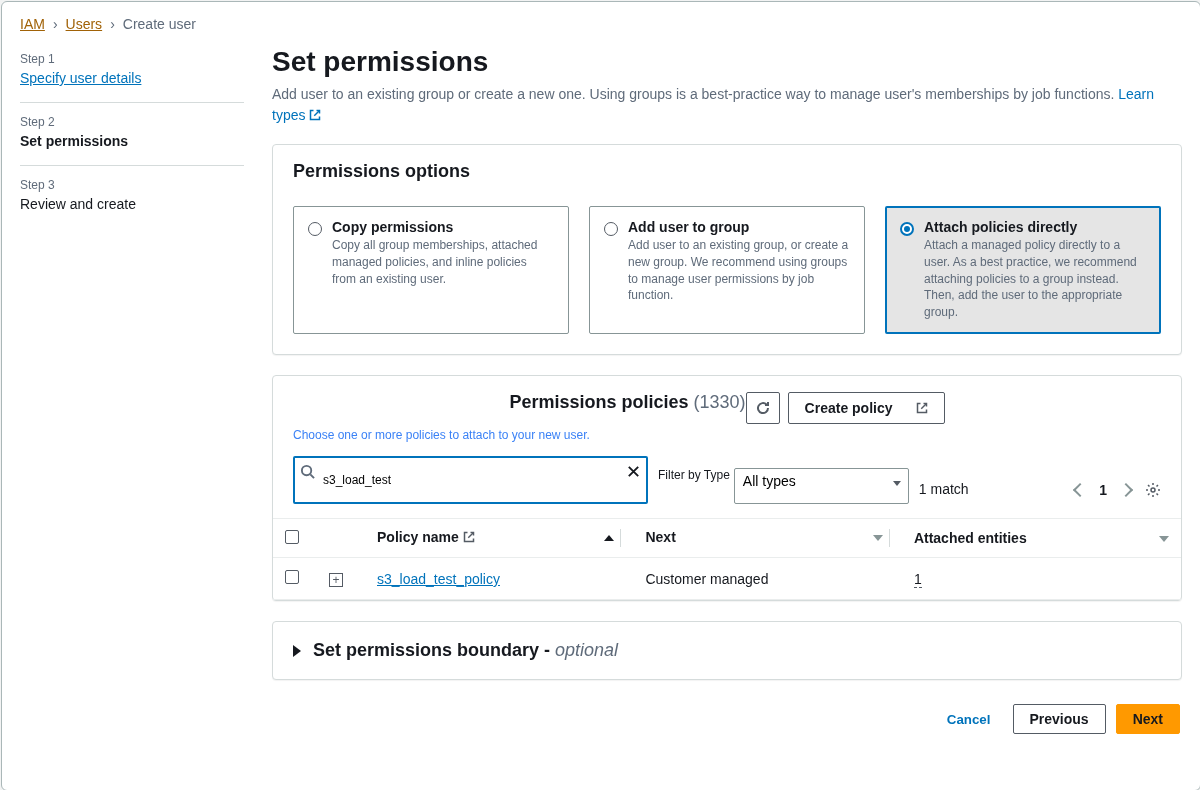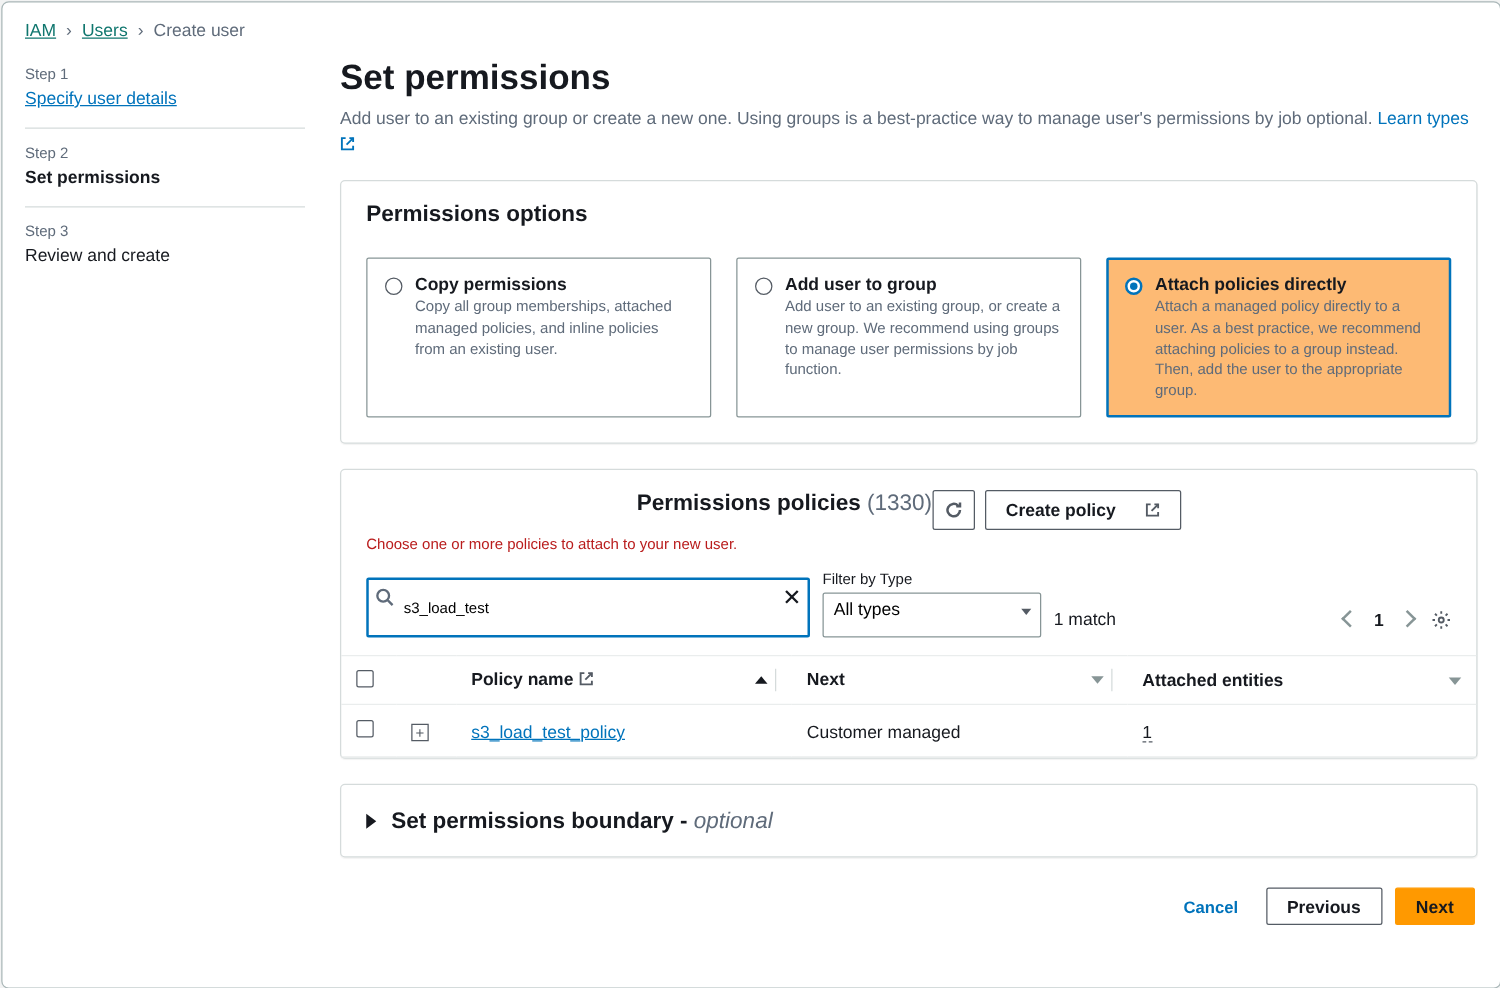--- a/index.html
+++ b/index.html
@@ -1,55 +1,55 @@
 <!DOCTYPE html>
 <html><head>
 <meta charset="utf-8">
 <style>
   * { box-sizing: border-box; margin: 0; padding: 0; }
   body { font-family: "Amazon Ember", "Helvetica Neue", Arial, sans-serif; background: #f2f3f3; color: #16191f; }
   .frame { width: 1200px; height: 790px; background: #fff; border: 1px solid #aab7b8; border-radius: 6px; overflow: hidden; display: flex; flex-direction: column; }
   .outer { background: #f2f3f3; padding: 1px; }
   .breadcrumbs { padding: 14px 18px 8px; font-size: 14px; display: flex; align-items: center; gap: 8px; }
-  .breadcrumbs a { color: #0f766e; text-decoration: underline; cursor: pointer; }
+  .breadcrumbs a { color: #a16207; text-decoration: underline; cursor: pointer; }
   .breadcrumbs .sep { color: #5f6b7a; }
   .breadcrumbs .current { color: #5f6b7a; }
   .content { display: flex; flex: 1; }
   .steps { width: 260px; padding: 0 18px; }
   .step-block { padding: 12px 0 16px; border-bottom: 1px solid #d5dbdb; }
   .step-block:last-child { border-bottom: none; }
   .step-label { font-size: 12px; color: #5f6b7a; margin-bottom: 4px; }
   .step-title { font-size: 14px; color: #16191f; }
   .step-title.link { color: #0073bb; text-decoration: underline; cursor: pointer; }
   .step-title.bold { font-weight: 700; }
   .main { flex: 1; padding: 6px 18px 18px 10px; overflow-y: auto; }
   h1 { font-size: 28px; font-weight: 700; margin-bottom: 6px; }
   .subtitle { font-size: 14px; color: #5f6b7a; line-height: 1.5; margin-bottom: 18px; }
   .subtitle a { color: #0073bb; text-decoration: none; }
   .panel { background: #fff; border: 1px solid #d5dbdb; border-radius: 4px; margin-bottom: 20px; box-shadow: 0 1px 1px rgba(0,0,0,0.05); }
   .panel-header { padding: 16px 20px 12px; font-size: 18px; font-weight: 700; }
   .options-row { display: flex; gap: 20px; padding: 12px 20px 20px; }
   .option-card { flex: 1; border: 1px solid #879596; border-radius: 2px; padding: 12px 14px; display: flex; gap: 10px; cursor: pointer; }
-  .option-card.selected { border: 2px solid #0073bb; background: #fdba74; padding: 11px 13px; }
+  .option-card.selected { border: 2px solid #0073bb; background: #e5e5e5; padding: 11px 13px; }
   .radio { flex-shrink: 0; width: 14px; height: 14px; border: 1px solid #545b64; border-radius: 50%; margin-top: 3px; position: relative; background: #fff; }
   .radio.on { border-color: #0073bb; border-width: 2px; width: 14px; height: 14px; }
   .radio.on::after { content: ""; position: absolute; top: 2px; left: 2px; width: 6px; height: 6px; background: #0073bb; border-radius: 50%; }
   .option-title { font-size: 14px; font-weight: 700; margin-bottom: 2px; }
   .option-desc { font-size: 12px; color: #5f6b7a; line-height: 1.4; }
   .policies-head { display: flex; align-items: flex-start; justify-content: center; padding: 16px 20px 4px; }
   .policies-head h2 { font-size: 18px; font-weight: 700; display: inline; }
   .count { color: #5f6b7a; font-weight: 400; }
-  .policies-sub { font-size: 12px; color: #b91c1c; padding: 0 20px 14px; }
+  .policies-sub { font-size: 12px; color: #3b82f6; padding: 0 20px 14px; }
   .head-actions { display: flex; gap: 8px; }
   .btn { border: 1px solid #545b64; background: #fff; border-radius: 2px; padding: 6px 16px; font-size: 14px; font-weight: 700; color: #16191f; cursor: pointer; display: inline-flex; align-items: center; gap: 23px; }
   .btn-icon { width: 34px; height: 32px; padding: 0; justify-content: center; }
   .btn-primary { background: #ff9900; border-color: #ff9900; color: #16191f; }
   .btn-link { border: none; background: none; color: #0073bb; font-weight: 700; padding: 6px 12px; }
   .filters-row { display: flex; align-items: flex-end; gap: 10px; padding: 0 20px 14px; }
-  .filter-col { display: flex; flex-direction: column; gap: 4px; }
+  .filter-col { display: flex; flex-direction: row; gap: 4px; }
   .filter-label { font-size: 12px; color: #16191f; }
   .search-wrap { position: relative; width: 355px; }
   .search-wrap input { width: 100%; height: 48px; padding: 4px 28px 4px 28px; border: 2px solid #0073bb; border-radius: 2px; font-size: 12px; outline: none; }
   .search-wrap .search-icon { position: absolute; left: 7px; top: 8px; width: 15px; height: 15px; color: #5f6b7a; }
   .search-wrap .clear-icon { position: absolute; right: 7px; top: 8px; width: 15px; height: 15px; color: #16191f; cursor: pointer; }
   .select-wrap { position: relative; width: 175px; }
   .select-wrap .select-btn { width: 100%; height: 36px; border: 1px solid #879596; border-radius: 2px; background: #fff; padding: 4px 24px 20px 8px; font-size: 14px; text-align: left; cursor: pointer; }
   .caret-down { position: absolute; right: 8px; top: 13px; width: 0; height: 0; border-left: 4px solid transparent; border-right: 4px solid transparent; border-top: 5px solid #545b64; }
   .match-text { font-size: 14px; color: #16191f; padding-bottom: 7px; }
   .spacer { flex: 1; }
@@ -101,21 +101,21 @@
       </div>
       <div class="step-block">
         <div class="step-label">Step 3</div>
         <div class="step-title">Review and create</div>
       </div>
     </div>
 
     <div class="main">
       <h1>Set permissions</h1>
       <p class="subtitle">
-        <span>Add user to an existing group or create a new one. Using groups is a best-practice way to manage user's permissions by job optional. </span><a><span>Learn types</span>
+        <span>Add user to an existing group or create a new one. Using groups is a best-practice way to manage user's memberships by job functions. </span><a><span>Learn types</span>
         <svg class="ext-icon" viewBox="0 0 16 16" fill="none" stroke="#0073bb" stroke-width="2">
                 <path d="M6 2H2v12h12v-4"></path>
                 <path d="M10 2h4v4"></path>
                 <path d="M14 2L7 9"></path>
               </svg></a>
       </p>
 
       <div class="panel">
         <div class="panel-header">Permissions options</div>
         <div class="options-row">

